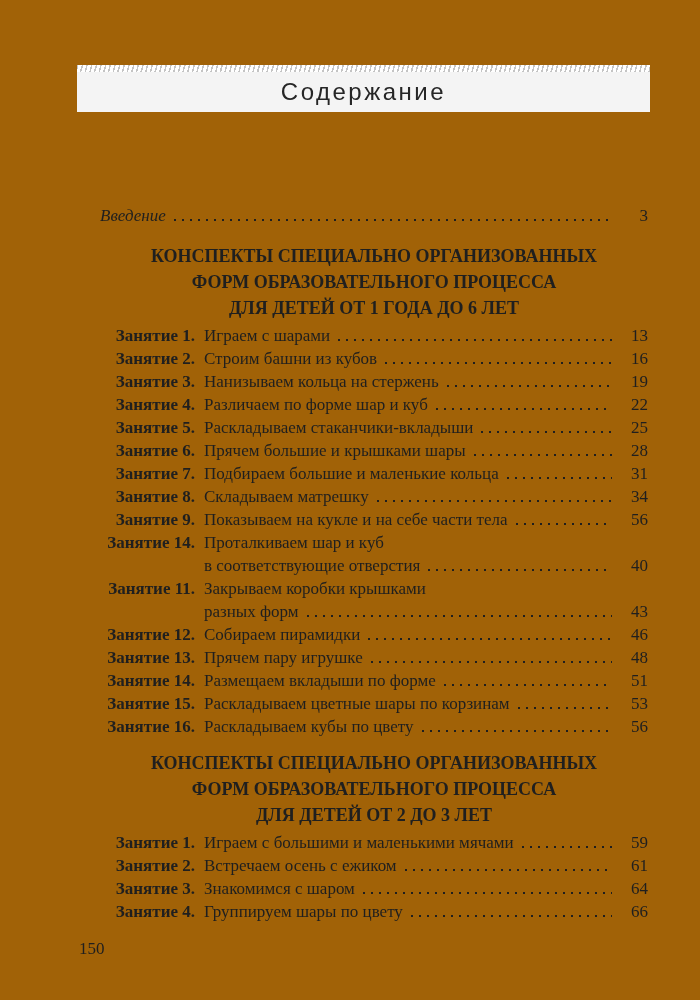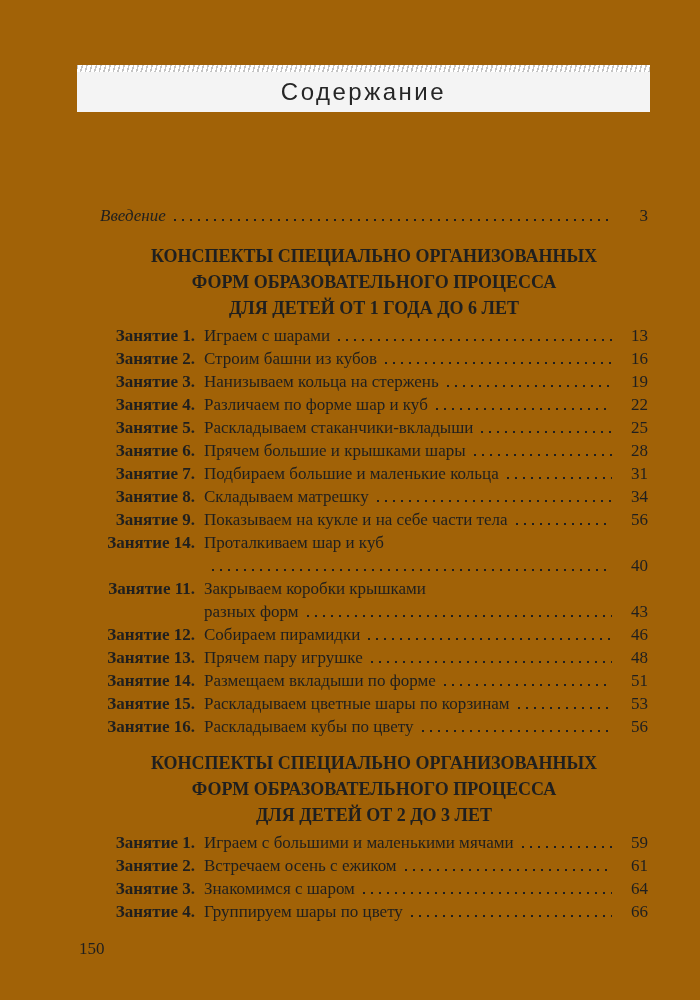--- a/index.html
+++ b/index.html
@@ -183,20 +183,21 @@
     <span class="pagenum">56</span>
   </div>
             <div class="toc-row no-page">
     <span class="label">Занятие 14.</span>
     <span class="title">Проталкиваем шар и куб</span>
     <span class="leader"></span>
     <span class="pagenum"></span>
   </div>
             <div class="toc-row">
     <span class="label"></span>
+    <span class="title">в соответствующие отверстия</span>
     <span class="leader"></span>
     <span class="pagenum">40</span>
   </div>
             <div class="toc-row no-page">
     <span class="label">Занятие 11.</span>
     <span class="title">Закрываем коробки крышками</span>
     <span class="leader"></span>
     <span class="pagenum"></span>
   </div>
             <div class="toc-row">

